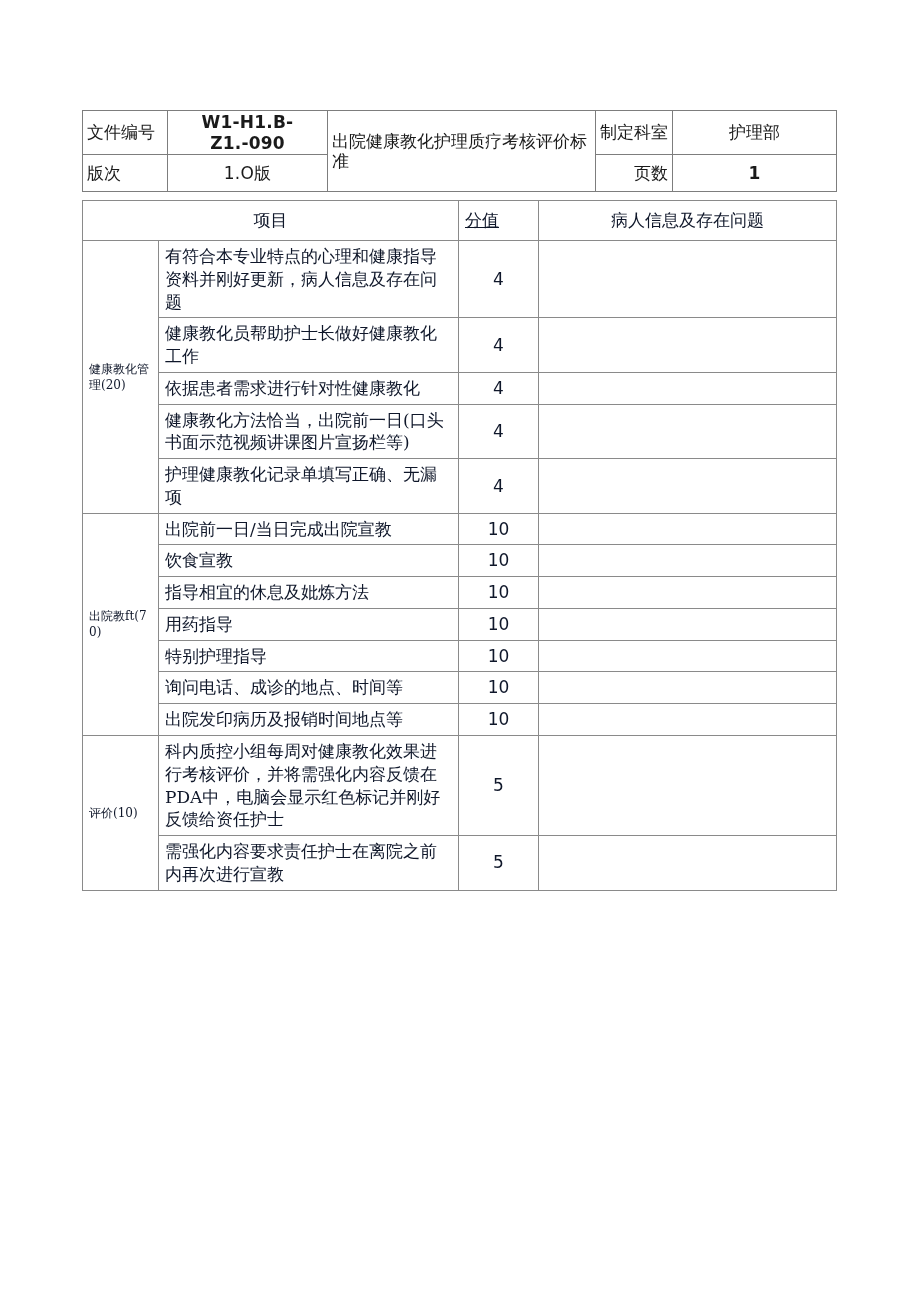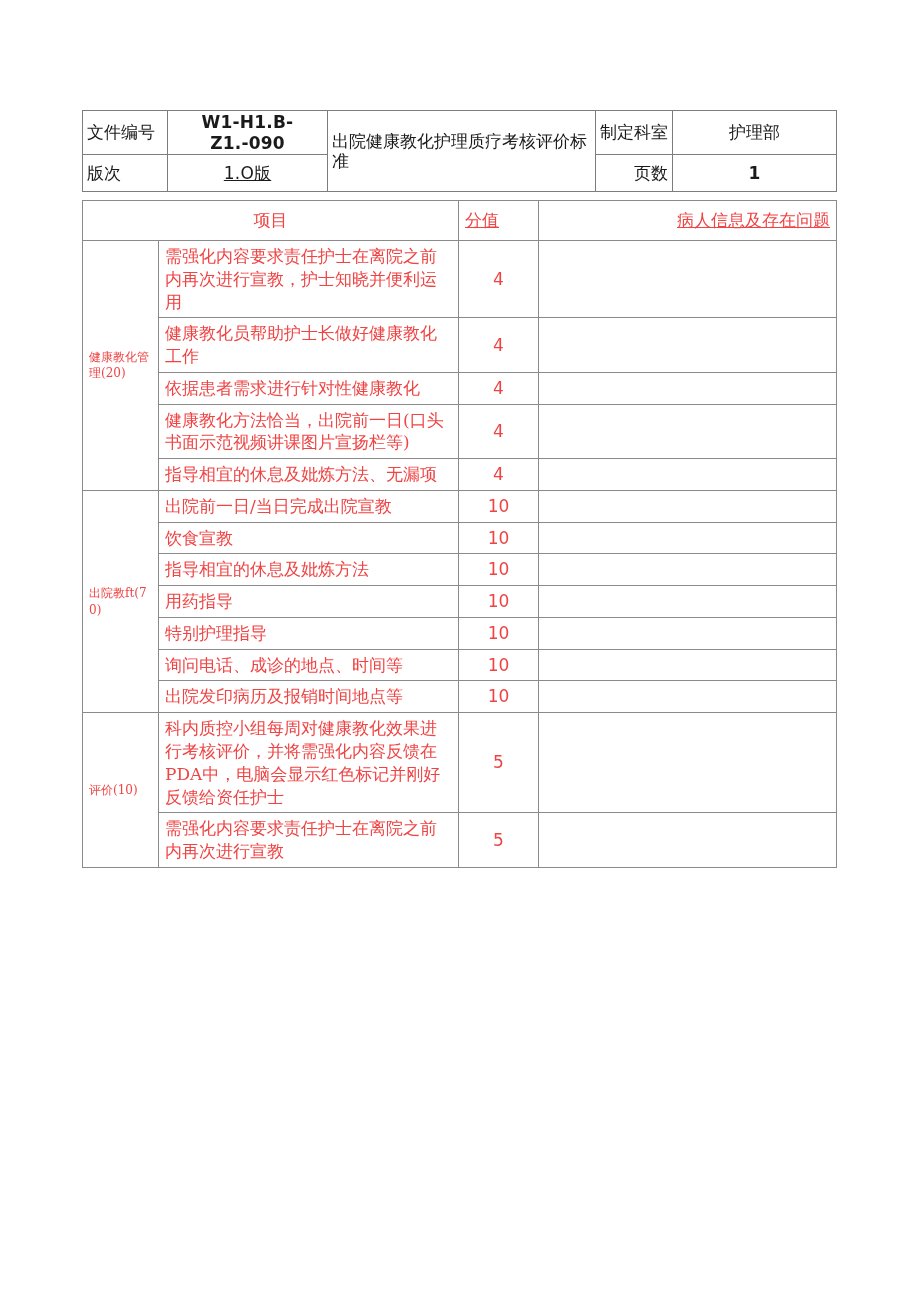--- a/index.html
+++ b/index.html
@@ -41,21 +41,20 @@
   .meta-value {
     text-align: center;
     font-family: "DejaVu Sans", "Liberation Sans", sans-serif;
     font-size: 15px;
     font-weight: 600;
     letter-spacing: .2px;
   }
   .meta-value.cjk-mixed {
     font-family: "DejaVu Sans", "Liberation Sans", sans-serif;
     font-weight: 500;
-    text-decoration: underline;
   }
   .meta-title {
     font-size: 17.5px;
     line-height: 1.3;
     vertical-align: middle;
   }
   .meta-dept-label {
     text-align: right;
     white-space: nowrap;
   }
@@ -77,27 +76,27 @@
     top: 200px;
     width: 754px;
     border-collapse: collapse;
     table-layout: fixed;
   }
   .score-table td, .score-table th {
     border: 1px solid #8a8a8a;
     padding: 4px 6px;
     font-size: 17px;
     line-height: 1.34;
-    color: #ef4444;
+    color: #0f172a;
     font-weight: normal;
     vertical-align: middle;
   }
   .hdr-item   { text-align: center; height: 31px; padding: 2px 6px; }
   .hdr-score  { text-align: left; height: 31px; padding: 2px 2px; text-decoration: underline; }
-  .hdr-remark { text-align: right; height: 31px; padding: 2px 6px; text-decoration: underline; }
+  .hdr-remark { text-align: center; height: 31px; padding: 2px 6px; }
 
   .cat-cell {
     text-align: left;
     padding-left: 7px;
     line-height: 1.3;
     vertical-align: middle;
   }
   .cat-cell .cat-text {
     display: block;
     font-size: 12px;
@@ -158,41 +157,41 @@
       <th class="hdr-item" colspan="2">项目</th>
       <th class="hdr-score">分值</th>
       <th class="hdr-remark">病人信息及存在问题</th>
     </tr>
   </thead>
   <tbody id="score-body">
       <tr>
         <td class="cat-cell" rowspan="5">
           <span class="cat-text">健康教化管理(20)</span>
         </td>
-        <td class="item-cell">需强化内容要求责任护士在离院之前内再次进行宣教，护士知晓并便利运用</td>
+        <td class="item-cell">有符合本专业特点的心理和健康指导资料并刚好更新，病人信息及存在问题</td>
         <td class="score-cell">4</td>
         <td class="remark-cell"></td>
       </tr>
       <tr>
         <td class="item-cell">健康教化员帮助护士长做好健康教化工作</td>
         <td class="score-cell">4</td>
         <td class="remark-cell"></td>
       </tr>
       <tr>
         <td class="item-cell">依据患者需求进行针对性健康教化</td>
         <td class="score-cell">4</td>
         <td class="remark-cell"></td>
       </tr>
       <tr>
         <td class="item-cell">健康教化方法恰当，出院前一日(口头书面示范视频讲课图片宣扬栏等)</td>
         <td class="score-cell">4</td>
         <td class="remark-cell"></td>
       </tr>
       <tr>
-        <td class="item-cell">指导相宜的休息及妣炼方法、无漏项</td>
+        <td class="item-cell">护理健康教化记录单填写正确、无漏项</td>
         <td class="score-cell">4</td>
         <td class="remark-cell"></td>
       </tr>
       <tr>
         <td class="cat-cell" rowspan="7">
           <span class="cat-text">出院教ft(70)</span>
         </td>
         <td class="item-cell">出院前一日/当日完成出院宣教</td>
         <td class="score-cell">10</td>
         <td class="remark-cell"></td>

